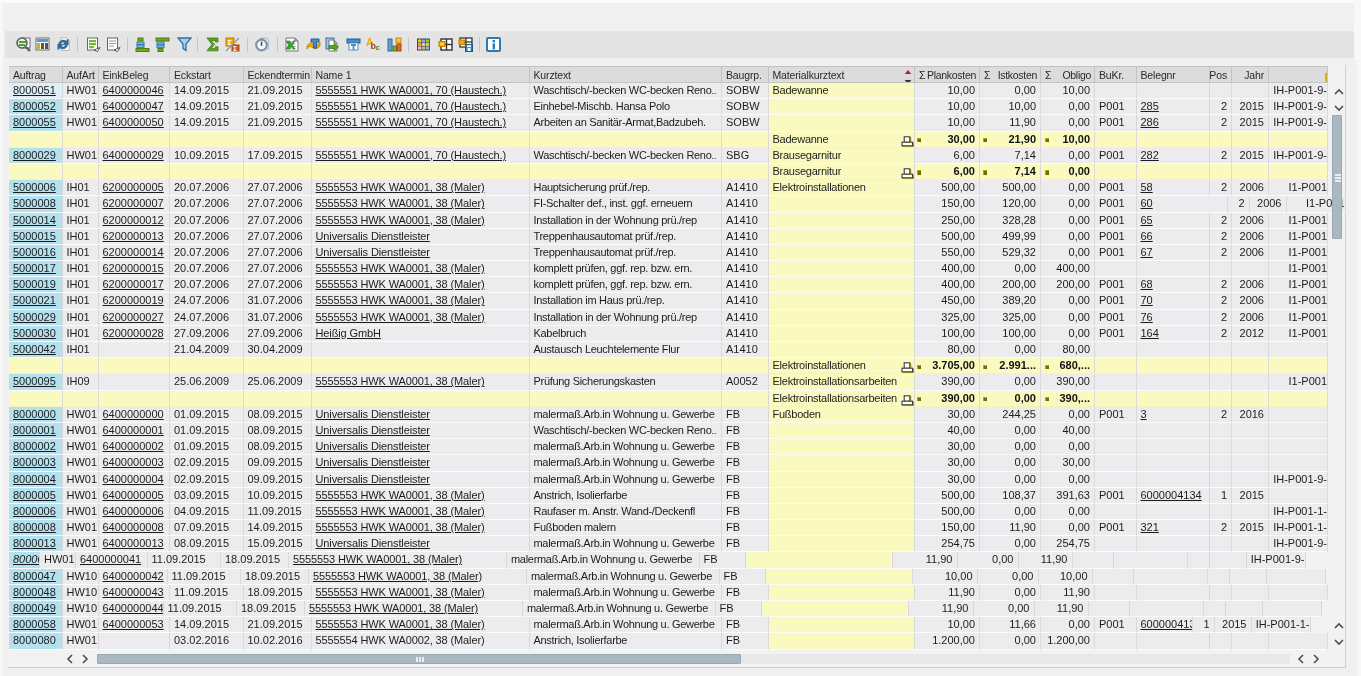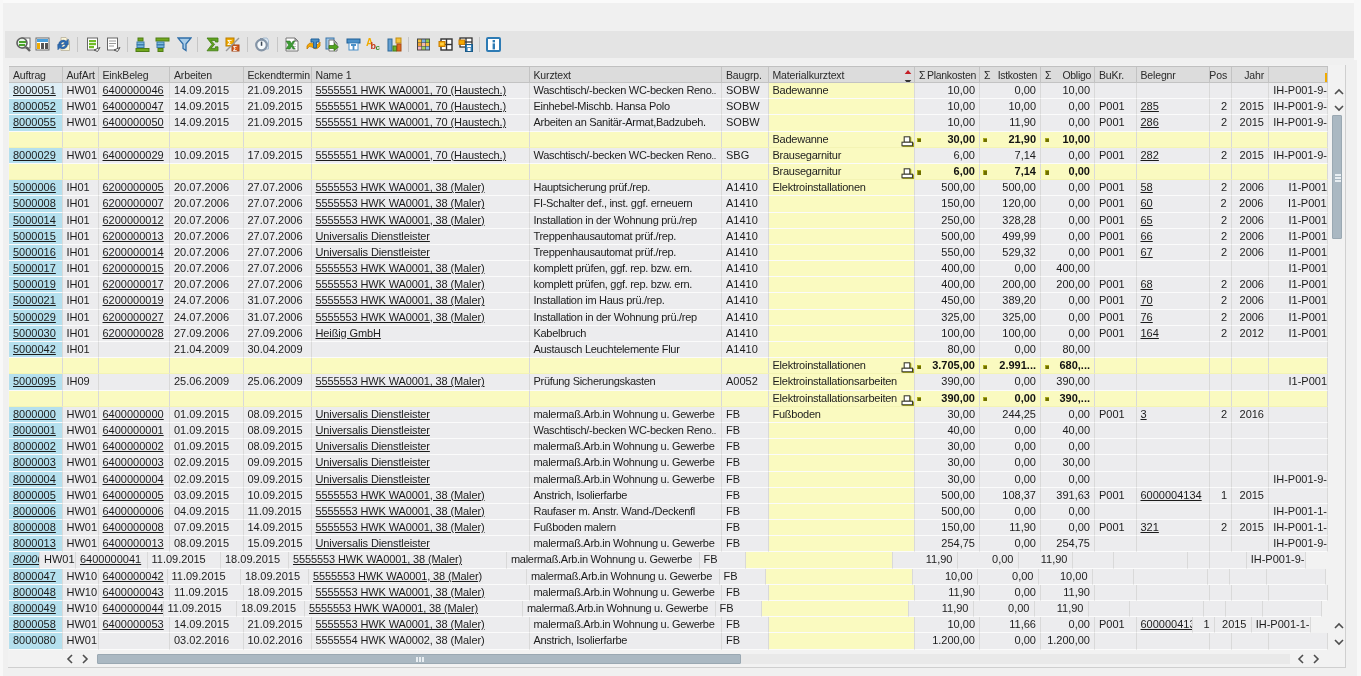--- a/index.html
+++ b/index.html
@@ -186,21 +186,21 @@
       <div class="sep" style="left:271.7px"></div>
       <div class="sep" style="left:403.2px"></div>
       <div class="sep" style="left:473.7px"></div>
     </div>
 <div id="gridarea">
 <div id="tbl">
 <div class="hrow">
           <div class="c" style="width:53.5px;">Auftrag</div>
           <div class="c" style="width:36.0px;">AufArt</div>
           <div class="c" style="width:71.5px;">EinkBeleg</div>
-          <div class="c" style="width:73.5px;">Arbeiten</div>
+          <div class="c" style="width:73.5px;">Eckstart</div>
           <div class="c" style="width:68.0px;">Eckendtermin</div>
           <div class="c" style="width:218.0px;">Name 1</div>
           <div class="c" style="width:192.5px;">Kurztext</div>
           <div class="c" style="width:46.5px;">Baugrp.</div>
           <div class="c" style="width:146.5px;">Materialkurztext<svg class="hs" width="8" height="17" viewBox="0 0 8 17" style="right:2px;top:1px">
               <path d="M4 2 L7.3 6 L0.7 6 Z" fill="#c41e25"></path>
               <path d="M4 16 L7.3 12 L0.7 12 Z" fill="#333"></path>
             </svg></div>
           <div class="c" style="width:65px;">
             <span style="position:absolute;left:4px;">Σ</span>
@@ -386,21 +386,21 @@
           <div class="c" style="width:73.5px;">20.07.2006</div>
           <div class="c" style="width:68.0px;">27.07.2006</div>
           <div class="c ls1" style="width:218.0px;"><span class="lnk">5555553 HWK WA0001, 38 (Maler)</span></div>
           <div class="c ls2" style="width:192.5px;">FI-Schalter def., inst. ggf. erneuern</div>
           <div class="c" style="width:46.5px;">A1410</div>
           <div class="c yel ls3" style="width:146.5px;"></div>
           <div class="c num" style="width:65px;">150,00</div>
           <div class="c num" style="width:61px;">120,00</div>
           <div class="c num" style="width:54px;">0,00</div>
           <div class="c" style="width:41.5px;">P001</div>
-          <div class="c" style="width:73px;"><span class="lnk">60</span></div>
+          <div class="c" style="width:91px;"><span class="lnk">60</span></div>
           <div class="c num" style="width:22px;">2</div>
           <div class="c num" style="width:37px;">2006</div>
           <div class="c" style="width:59px;">
             <span style="position:absolute;right:0px;">I1-P001</span>
           </div>
         </div>
 <div class="row">
           <div class="c key" style="width:53.5px;"><span class="lnk">5000014</span></div>
           <div class="c" style="width:36.0px;">IH01</div>
           <div class="c" style="width:71.5px;"><span class="lnk">6200000012</span></div>

